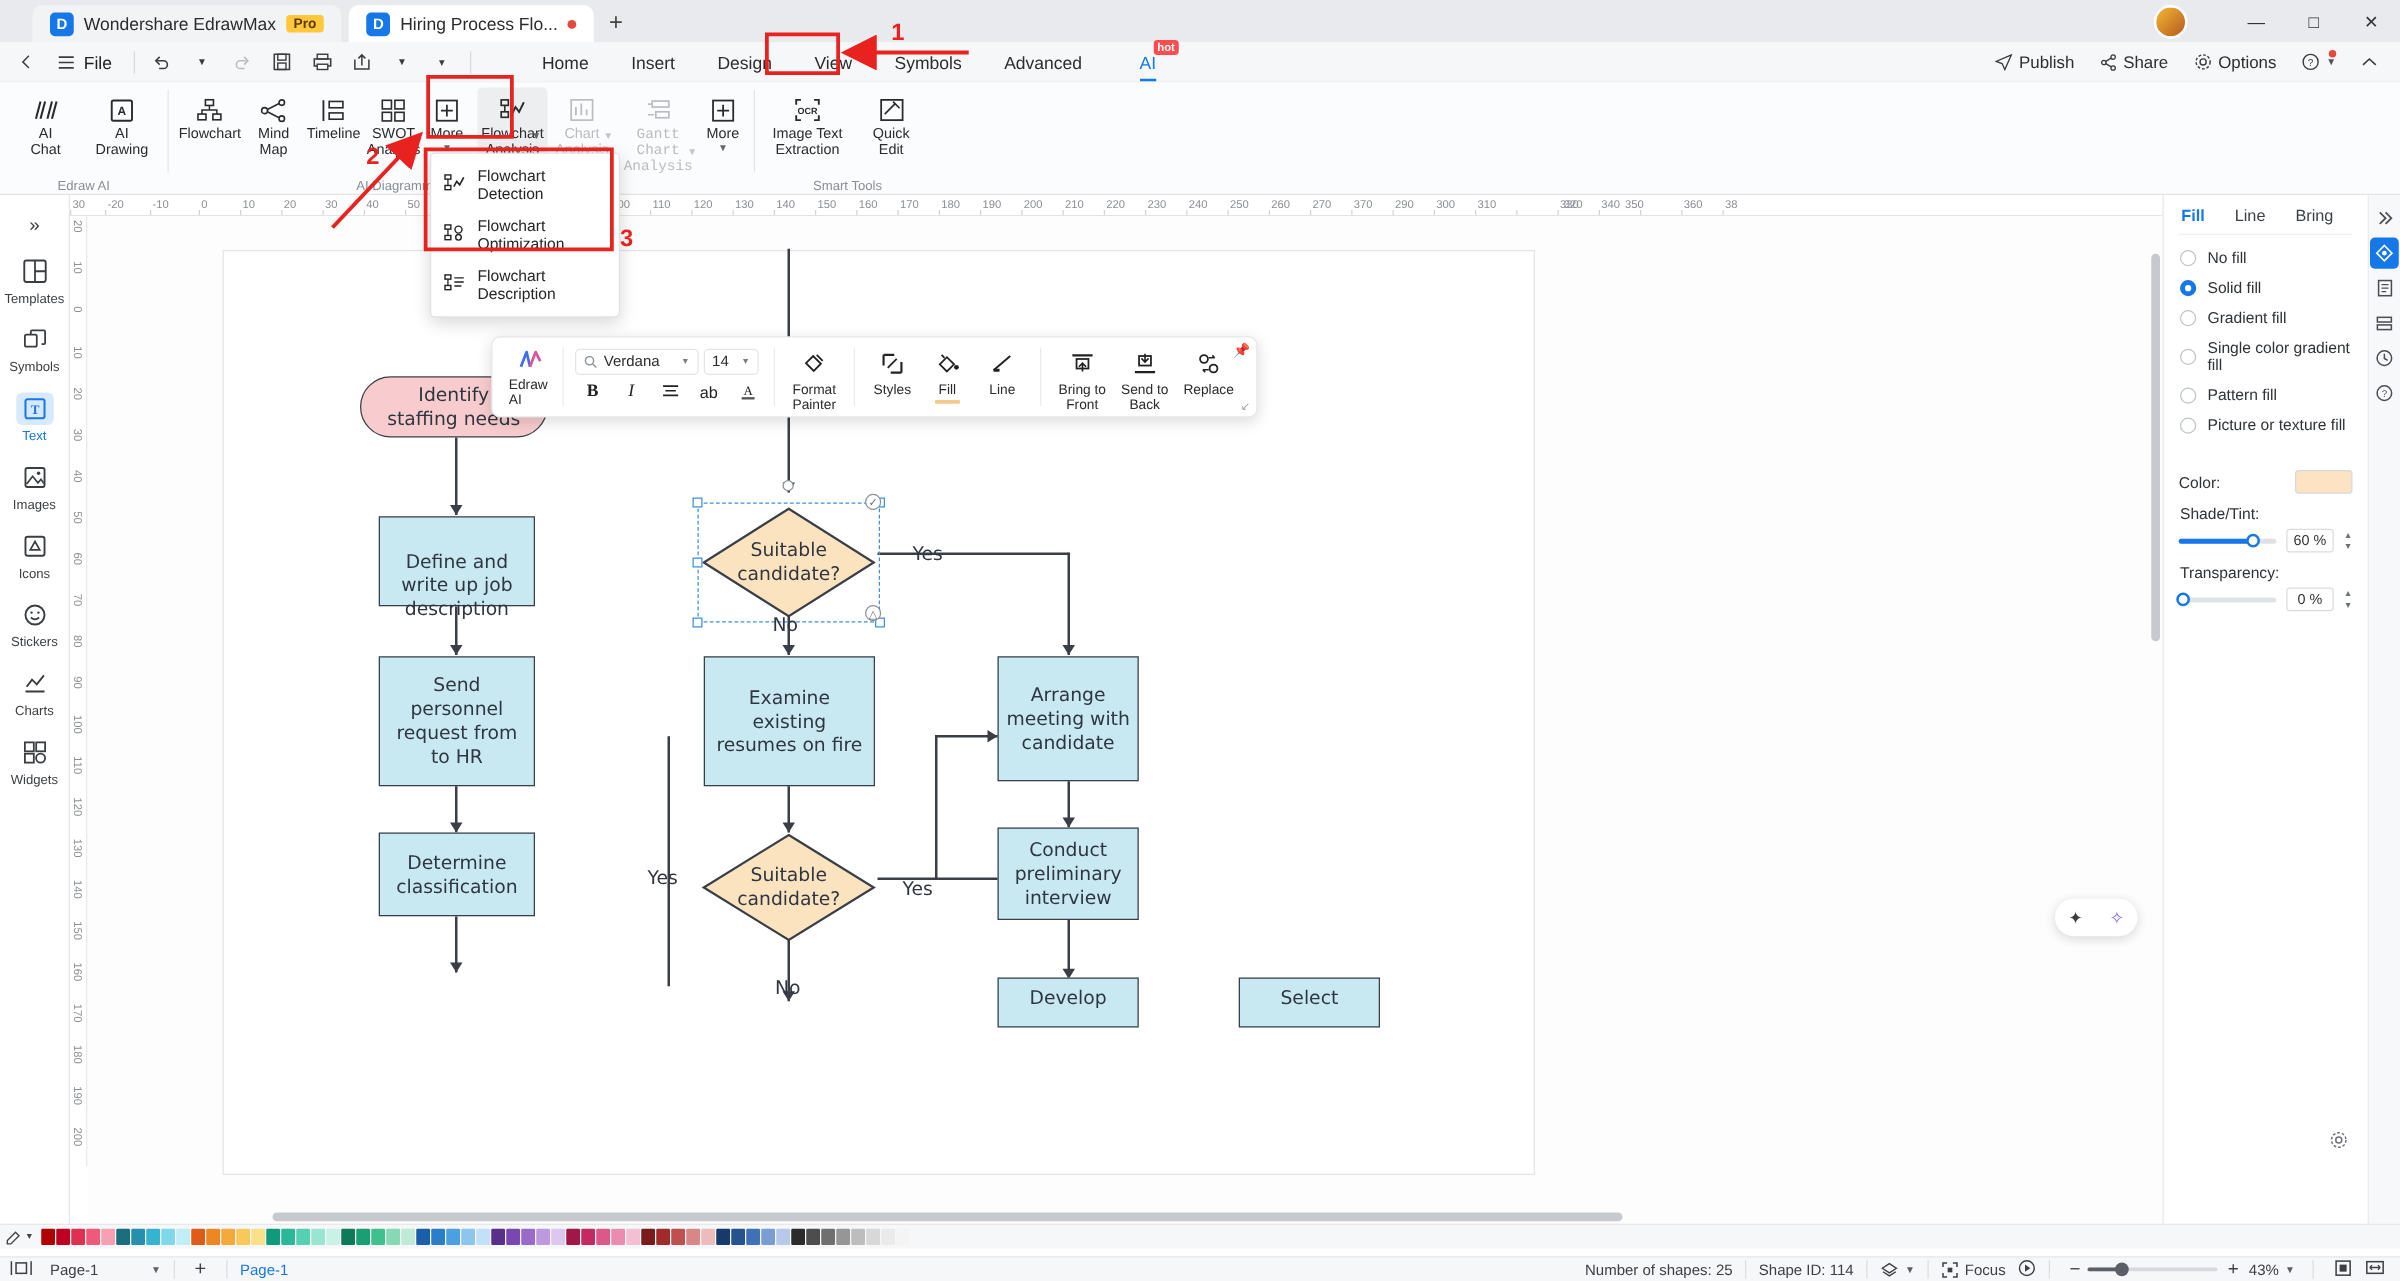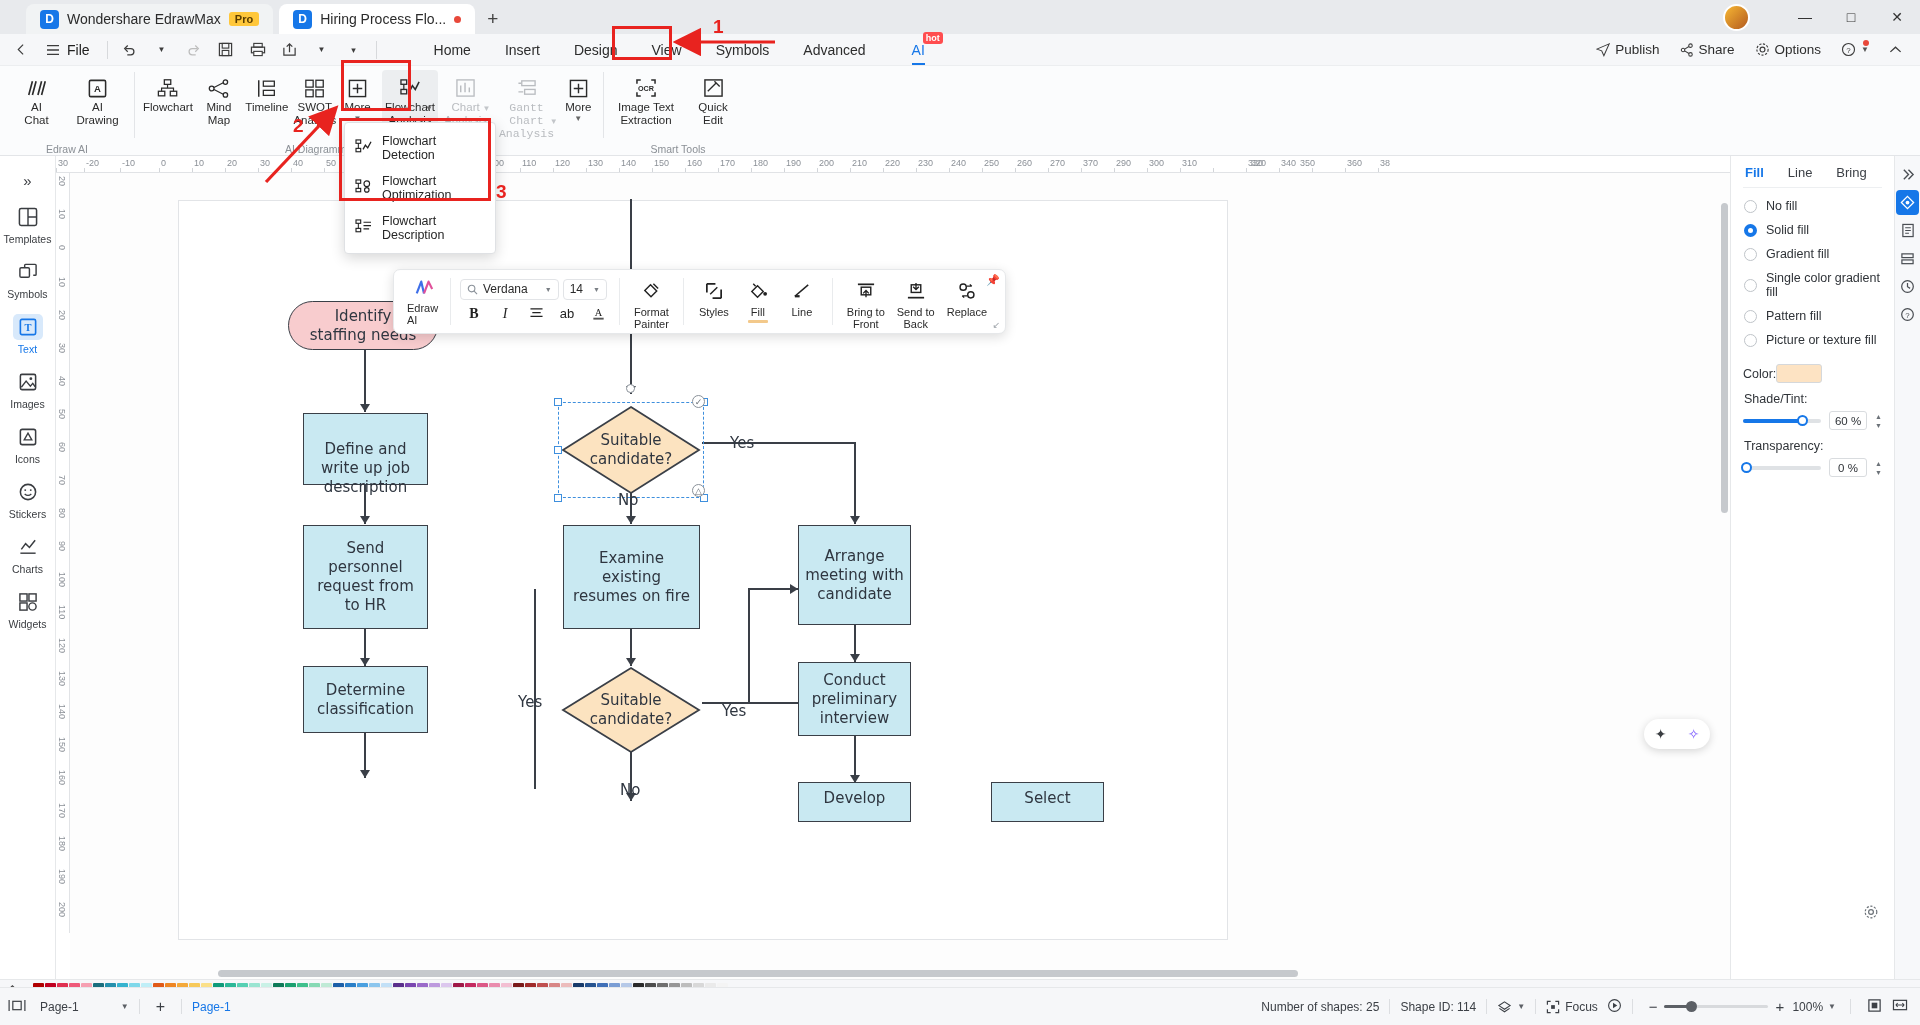--- a/index.html
+++ b/index.html
@@ -283,21 +283,21 @@
 
   
   .colorbar {
     position: absolute; left: 0; right: 0; bottom: 26px; height: 20px;
     background: #f6f7f9; display: flex; align-items: center; padding: 0 4px;
     border-top: 1px solid #e6e8ea;
   }
   .cb-pick { display: flex; align-items: center; gap: 2px; margin-right: 6px; font-size: 11px; color: #444; }
   .sw { width: 11px; height: 13px; margin-right: 1px; border-radius: 1px; }
   .statusbar {
-    position: absolute; left: 0; right: 0; bottom: 0; height: 38px;
+    position: absolute; left: 0; right: 0; bottom: 0; height: 20px;
     background: #f6f7f9; border-top: 1px solid #e6e8ea; display: flex;
     align-items: center; padding: 0 8px; font-size: 12px; color: #3c4046;
   }
   .sb-sep { width: 1px; height: 15px; background: #dcdee1; margin: 0 10px; }
   .sb-item { display: flex; align-items: center; gap: 5px; }
   .zoomtrack { position: relative; width: 104px; height: 3px; background: #d8dadd; border-radius: 2px; }
   .zoomknob {
     position: absolute; left: 22px; top: -4px; width: 11px; height: 11px;
     border-radius: 50%; background: #5c6066;
   }
@@ -1016,21 +1016,21 @@
         </div>
         <div class="rp-row">
           <span class="radio"></span>
           <span class="rp-lbl">Pattern fill</span>
         </div>
         <div class="rp-row">
           <span class="radio"></span>
           <span class="rp-lbl">Picture or texture fill</span>
         </div>
 
-        <div style="display:flex;align-items:center;justify-content:flex-start;margin-top:12px;">
+        <div style="display:flex;align-items:center;justify-content:space-between;margin-top:24px;">
           <span class="rp-lbl">Color:</span>
           <span class="swatch" style="background: rgb(253, 227, 195);"></span>
         </div>
 
         <div class="rp-sec">Shade/Tint:</div>
         <div class="slider-row">
           <span class="track">
             <span class="fillbar" style="width:59px;"></span>
             <span class="knob" style="left:54px;"></span>
           </span>
@@ -1367,21 +1367,21 @@
         </svg>
     </span>
     <span class="sb-sep"></span>
     <span style="font-size:15px;padding:0 6px;">−</span>
     <span class="zoomtrack">
       <span class="zoomfill"></span>
       <span class="zoomknob"></span>
     </span>
     <span style="font-size:15px;padding:0 8px;">+</span>
     <span class="sb-item" style="margin-right:4px;">
-      <span>100%</span>
+      <span>43%</span>
       <span style="font-size:8px;color:#5c6066;">▼</span>
     </span>
     <span class="sb-sep"></span>
     <span style="padding:0 6px;">
       <svg width="15" height="15" viewBox="0 0 16 16">
           <rect x="2" y="2" width="12" height="12" stroke="#3c4046" stroke-width="1.3" fill="none"></rect>
           <rect x="5" y="5" width="6" height="6" fill="#3c4046"></rect>
         </svg>
     </span>
     <span style="padding:0 4px;">

